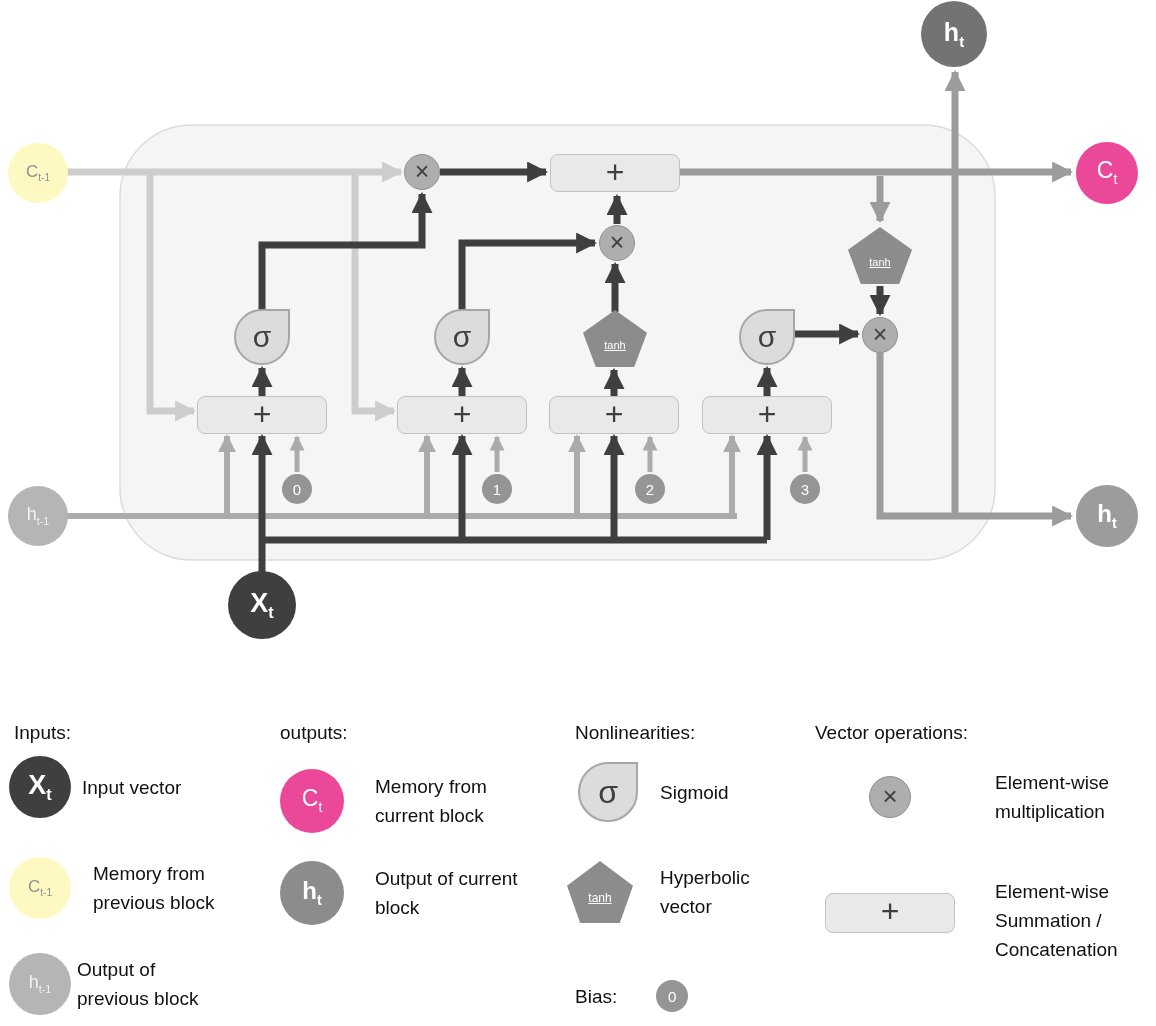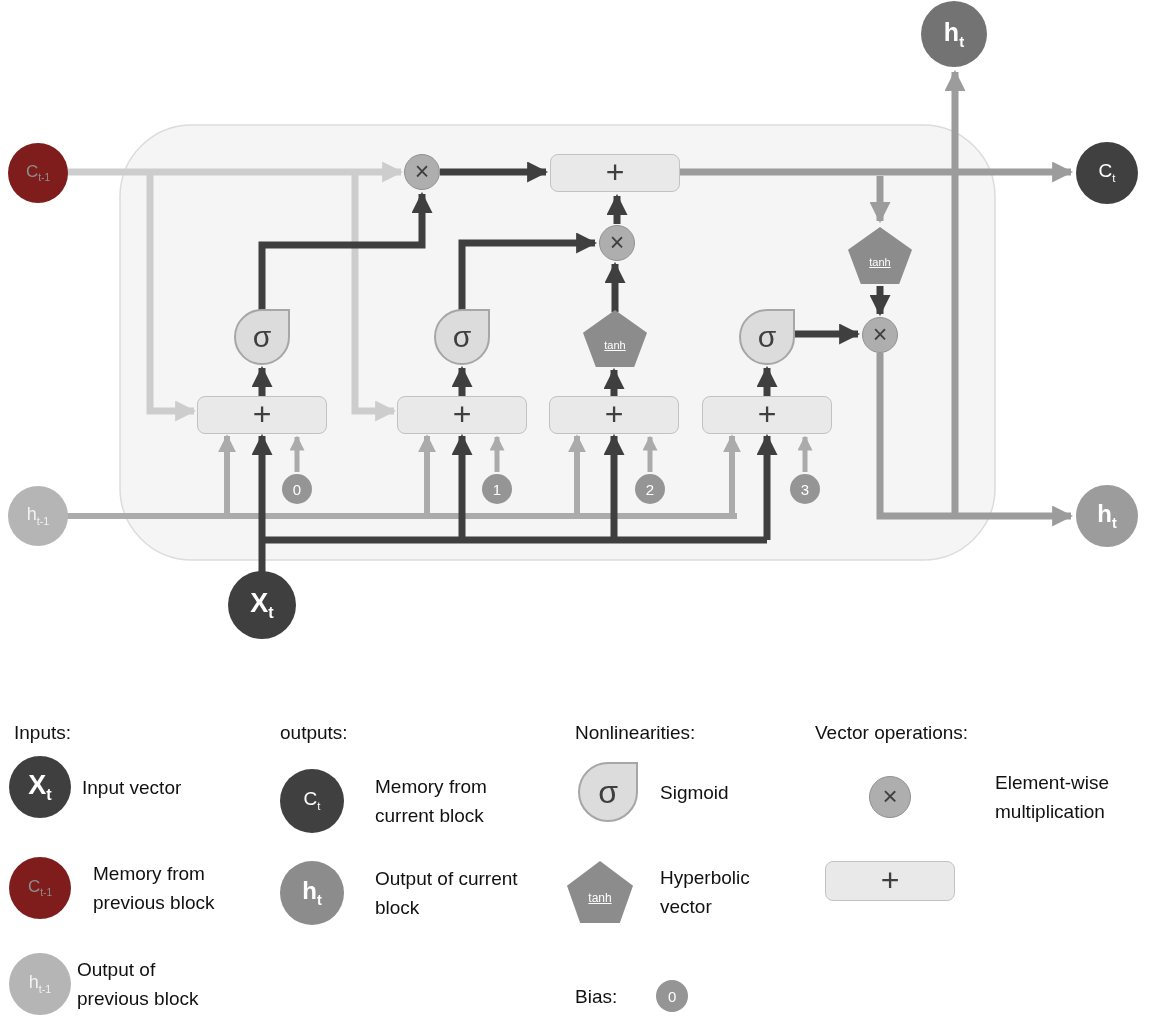--- a/index.html
+++ b/index.html
@@ -3,23 +3,23 @@
 <meta charset="utf-8">
 <style>
   * { margin:0; padding:0; box-sizing:border-box; }
   html,body { background:#ffffff; font-family:"Liberation Sans", sans-serif; }
   .canvas { position:relative; width:1156px; height:1026px; background:#fff; overflow:hidden;padding-left:12px; }
   svg.wires { position:absolute; left:0; top:0; }
 
   .node { position:absolute; border-radius:50%; display:flex; align-items:center; justify-content:center; line-height:1; }
   .node sub { font-size:0.60em; }
   .n-xt      { background:#3f3f3f; color:#fff; font-size:27px; font-weight:bold; }
-  .n-ctprev  { background:#7f1d1d; color:#8f8f8f; font-size:17px; }
+  .n-ctprev  { background:#fef9c3; color:#8f8f8f; font-size:17px; }
   .n-htprev  { background:#b5b5b5; color:#f2f2f2; font-size:18px; }
-  .n-ctout   { background:#404040; color:#fff; font-size:19px; }
+  .n-ctout   { background:#ec4899; color:#fff; font-size:23px; }
   .n-httop   { background:#737373; color:#fff; font-size:25px; font-weight:bold; }
   .n-htright { background:#9c9c9c; color:#fff; font-size:24px; font-weight:bold; }
 
   .mult { position:absolute; border-radius:50%; background:#aeaeae; border:1px solid #919191;
           color:#3f3f3f; display:flex; align-items:center; justify-content:center;
           font-size:25px; line-height:1; padding-bottom:2px; }
   .plusbox { position:absolute; background:#e9e9e9; border:1px solid #c2c2c2; border-radius:8px;
           color:#3f3f3f; display:flex; align-items:center; justify-content:center;
           font-size:32px; line-height:1; padding-bottom:3px; }
   .sigma { position:absolute; background:#dcdcdc; border:2px solid #a6a6a6;
@@ -202,15 +202,16 @@
     <div class="bias" style="width:32px; height:32px; margin-left:39px;">0</div>
   </div>
 
   <div class="lrow" style="left:869px; top:768px;">
     <div class="mult" style="width:42px; height:42px; font-size:26px;">×</div>
     <div class="llabel" style="margin-left:84px; width:160px;">Element-wise multiplication</div>
   </div>
 
   <div class="lrow" style="left:825px; top:861px;">
     <div class="plusbox" style="width:130px; height:40px;">+</div>
+    <div class="llabel" style="margin-left:40px; width:150px; margin-top:16px;">Element-wise Summation / Concatenation</div>
   </div>
 
 </div>
 
 </body></html>

